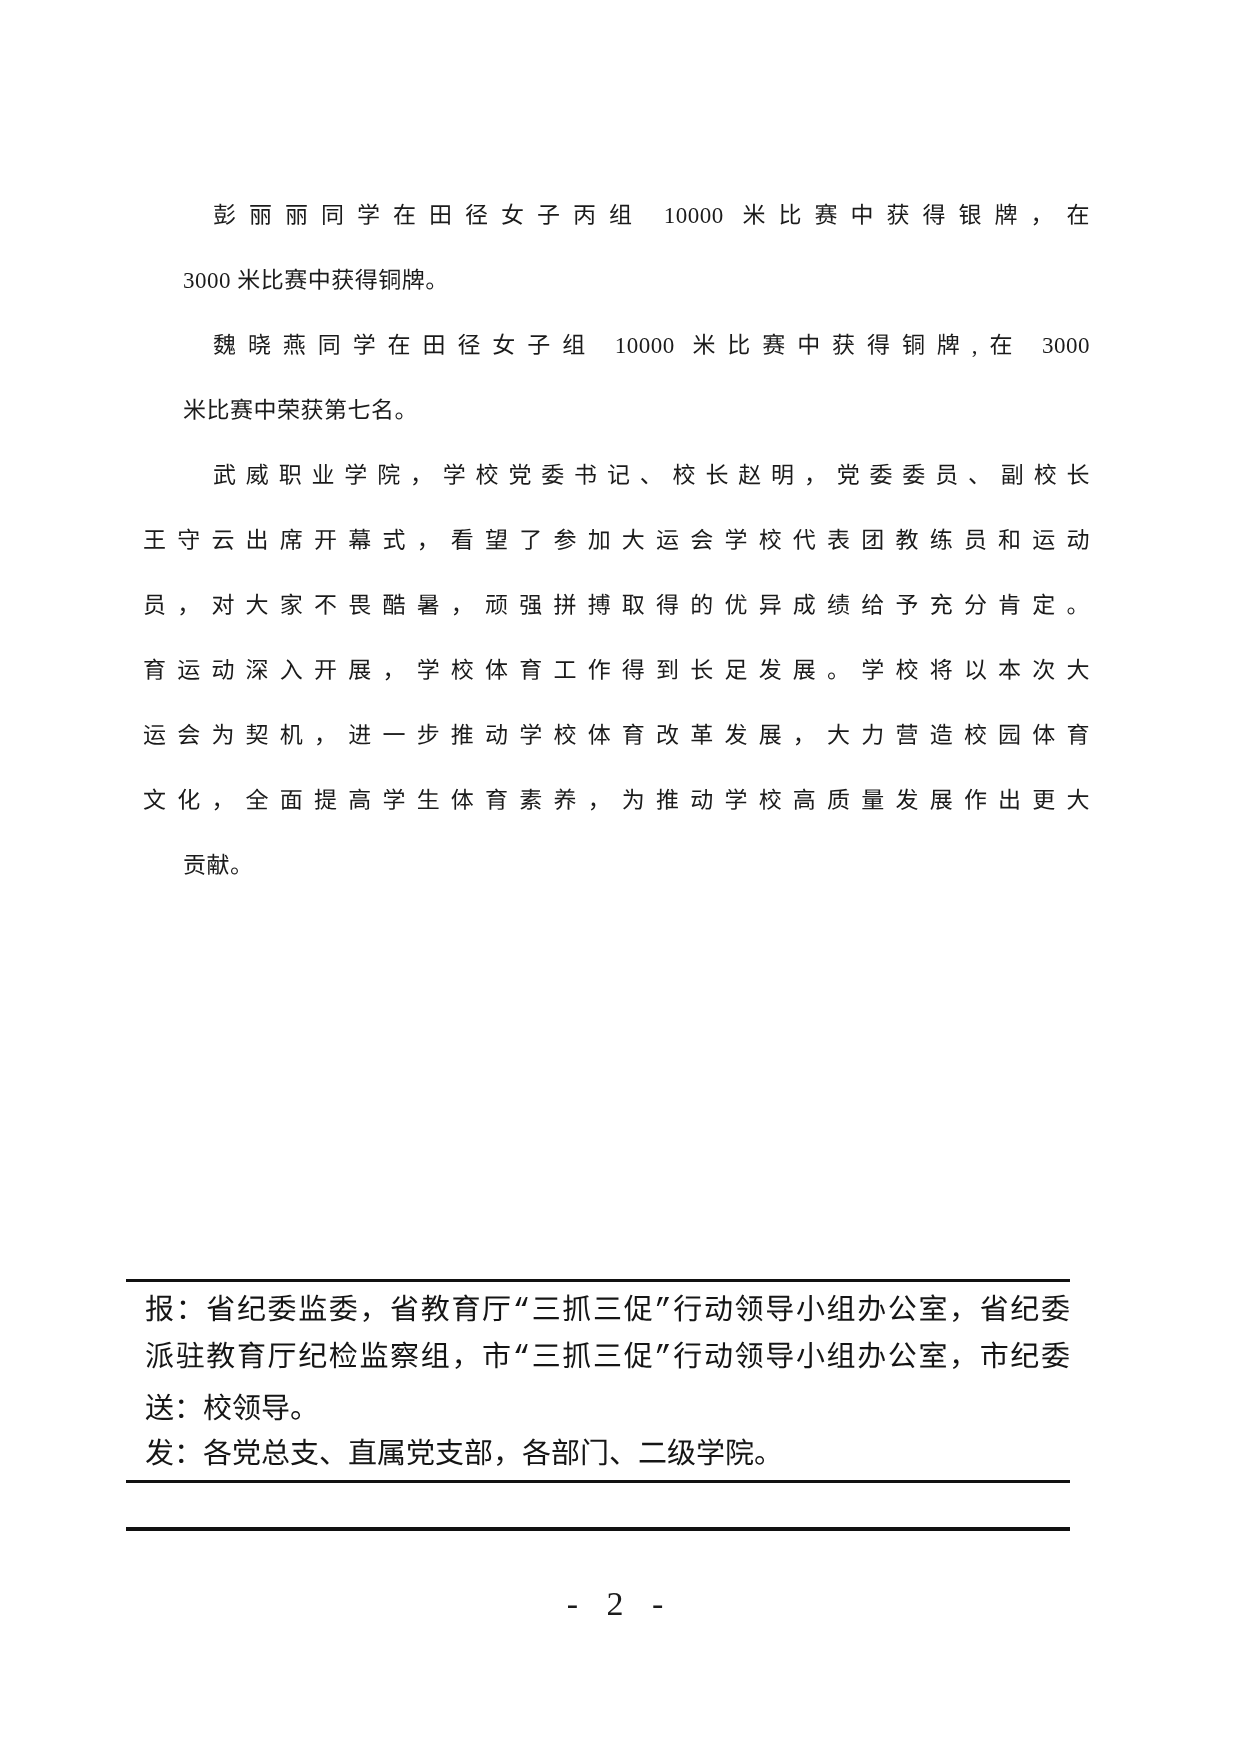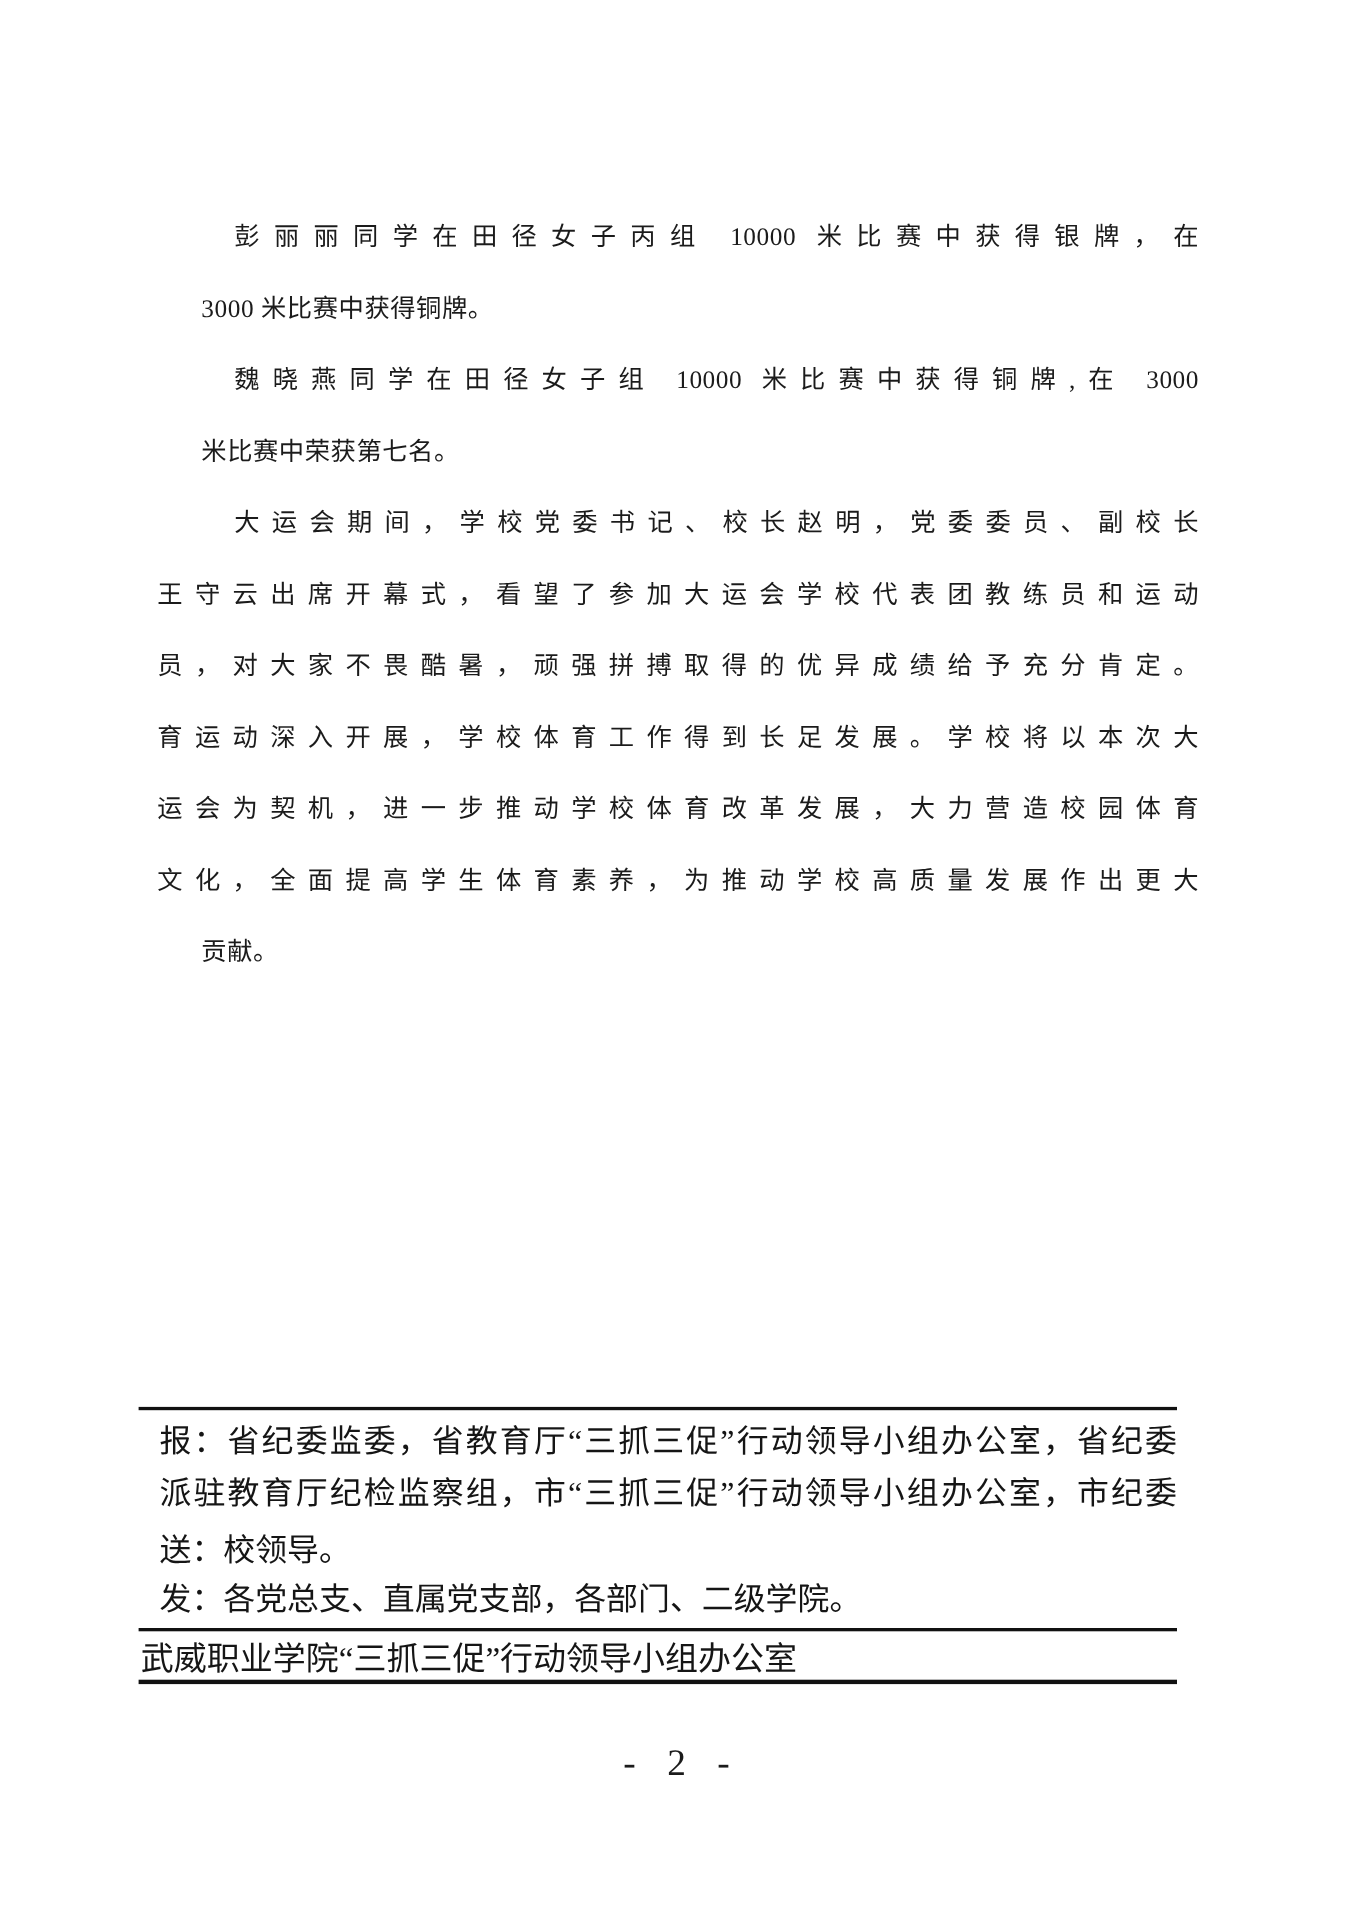--- a/index.html
+++ b/index.html
@@ -55,20 +55,21 @@
   .rule-top    { height: 3px; }
   .rule-mid    { height: 3px; margin-top: 2px; }
   .rule-bottom { height: 4px; }
   .report-block {
     padding: 6px 0 0 19px;
     line-height: 47px;
   }
   .f-ln {
     text-align: justify;
     text-align-last: justify;
+    font-family: Liberation Mono, monospace;
   }
   .f-ln.f-last {
     text-align: left;
     text-align-last: left;
   }
   .send-line {
     padding-left: 19px;
     margin-top: 6px;
     line-height: 45px;
   }
@@ -99,21 +100,21 @@
 </head>
 <body>
 
 <div class="page">
 
   <main class="body-text">
     <div class="ln indent">彭丽丽同学在田径女子丙组 10000 米比赛中获得银牌，在</div>
     <div class="ln last">3000 米比赛中获得铜牌。</div>
     <div class="ln indent">魏晓燕同学在田径女子组 10000 米比赛中获得铜牌,在 3000</div>
     <div class="ln last">米比赛中荣获第七名。</div>
-    <div class="ln indent">大运会期间，学校党委书记、校长赵明，党委委员、副校长</div>
+    <div class="ln indent">武威职业学院，学校党委书记、校长赵明，党委委员、副校长</div>
     <div class="ln">王守云出席开幕式，看望了参加大运会学校代表团教练员和运动</div>
     <div class="ln">员，对大家不畏酷暑，顽强拼搏取得的优异成绩给予充分肯定。</div>
     <div class="ln">育运动深入开展，学校体育工作得到长足发展。学校将以本次大</div>
     <div class="ln">运会为契机，进一步推动学校体育改革发展，大力营造校园体育</div>
     <div class="ln">文化，全面提高学生体育素养，为推动学校高质量发展作出更大</div>
     <div class="ln last">贡献。</div>
   </main>
 
   <footer class="doc-footer">
     <div class="rule rule-top"></div>
@@ -122,21 +123,20 @@
       <div class="f-ln">报：省纪委监委，省教育厅“三抓三促”行动领导小组办公室，省纪委</div>
       <div class="f-ln">派驻教育厅纪检监察组，市“三抓三促”行动领导小组办公室，市纪委</div>
     </div>
 
     <div class="f-ln f-last send-line">送：校领导。</div>
     <div class="f-ln f-last issue-line">发：各党总支、直属党支部，各部门、二级学院。</div>
 
     <div class="rule rule-mid"></div>
 
     <div class="issuer-row">
-      <span>武威职业学院“三抓三促”行动领导小组办公室</span>
     </div>
 
     <div class="rule rule-bottom"></div>
   </footer>
 
   <div class="page-number">- 2 -</div>
 
 </div>
 
 </body></html>

